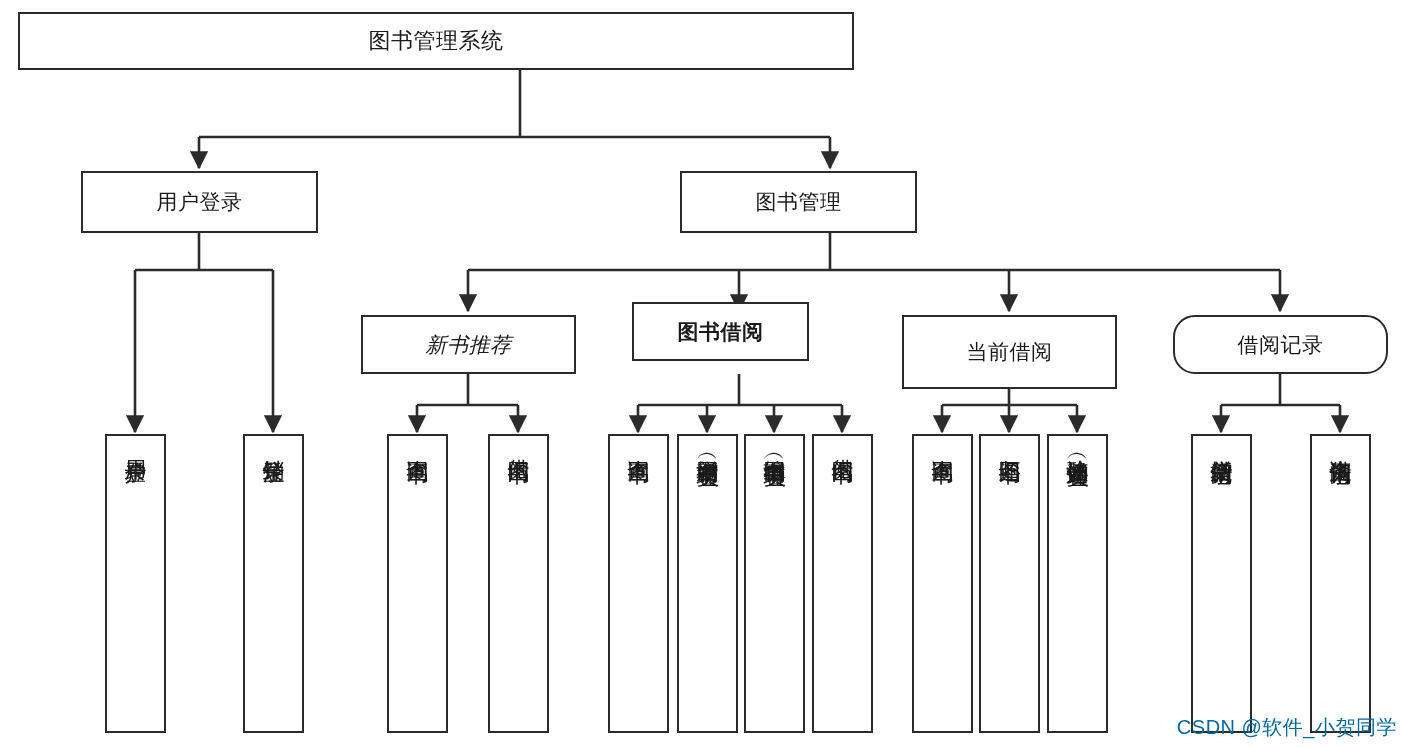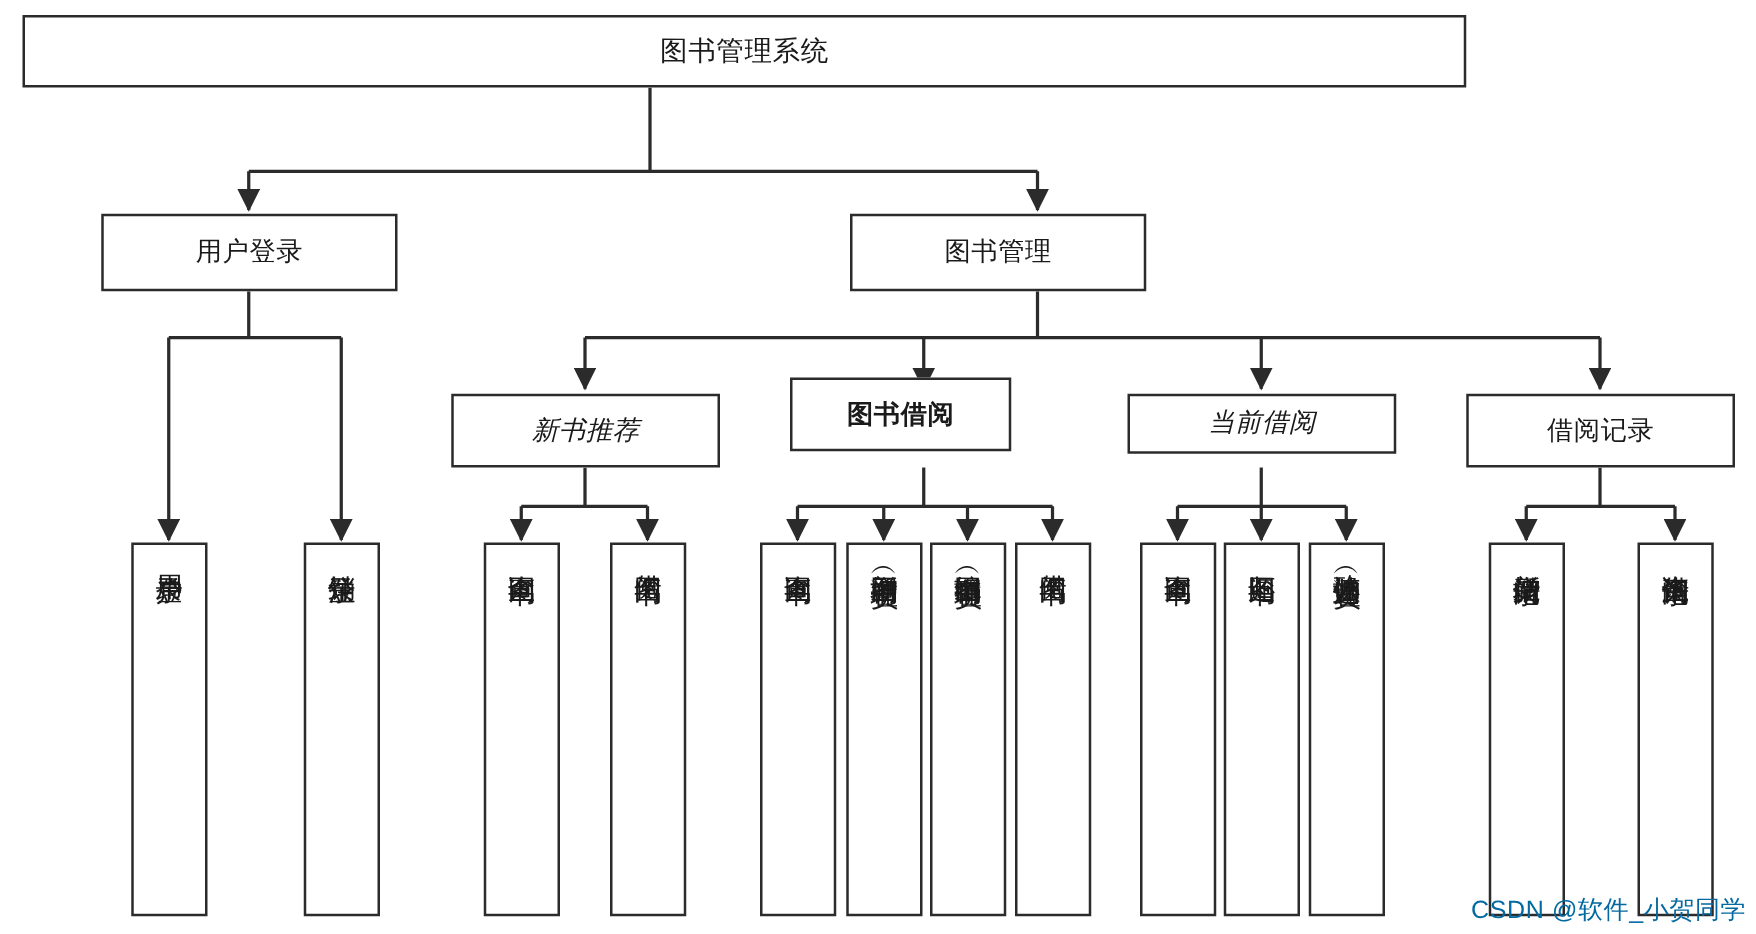--- a/index.html
+++ b/index.html
@@ -124,45 +124,45 @@
       <path d="M 1077 405 L 1077 432" marker-end="url(#arrow)"></path>
 
       <path d="M 1280 374 L 1280 405"></path>
       <path d="M 1221 405 L 1340 405"></path>
       <path d="M 1221 405 L 1221 432" marker-end="url(#arrow)"></path>
       <path d="M 1340 405 L 1340 432" marker-end="url(#arrow)"></path>
 
     </g>
   </svg>
 
-  <div class="node horiz root" style="left:18px; top:12px; width:1155px; height:58px;">
+  <div class="node horiz root" style="left:18px; top:12px; width:836px; height:58px;">
     <span class="lbl">图书管理系统</span>
   </div>
 
   <div class="node horiz" style="left:81px; top:171px; width:237px; height:62px;">
     <span class="lbl">用户登录</span>
   </div>
 
   <div class="node horiz" style="left:680px; top:171px; width:237px; height:62px;">
     <span class="lbl">图书管理</span>
   </div>
 
   <div class="node horiz" style="left:361px; top:315px; width:215px; height:59px;font-style:italic;">
     <span class="lbl">新书推荐</span>
   </div>
 
   <div class="node horiz" style="left:632px; top:302px; width:177px; height:59px;font-weight:bold;">
     <span class="lbl">图书借阅</span>
   </div>
 
-  <div class="node horiz" style="left:902px; top:315px; width:215px; height:48px;font-style:italic;">
+  <div class="node horiz" style="left:902px; top:315px; width:215px; height:74px;">
     <span class="lbl">当前借阅</span>
   </div>
 
-  <div class="node horiz" style="left:1173px; top:315px; width:215px; height:59px;">
+  <div class="node horiz" style="left:1173px; top:315px; width:215px; height:59px;border-radius:22px;">
     <span class="lbl">借阅记录</span>
   </div>
 
   <div class="node vert" style="left:105px; top:434px; width:61px; height:299px;">
     <span class="lbl">用户登录</span>
   </div>
   <div class="node vert" style="left:243px; top:434px; width:61px; height:299px;">
     <span class="lbl">注销登录</span>
   </div>
 

